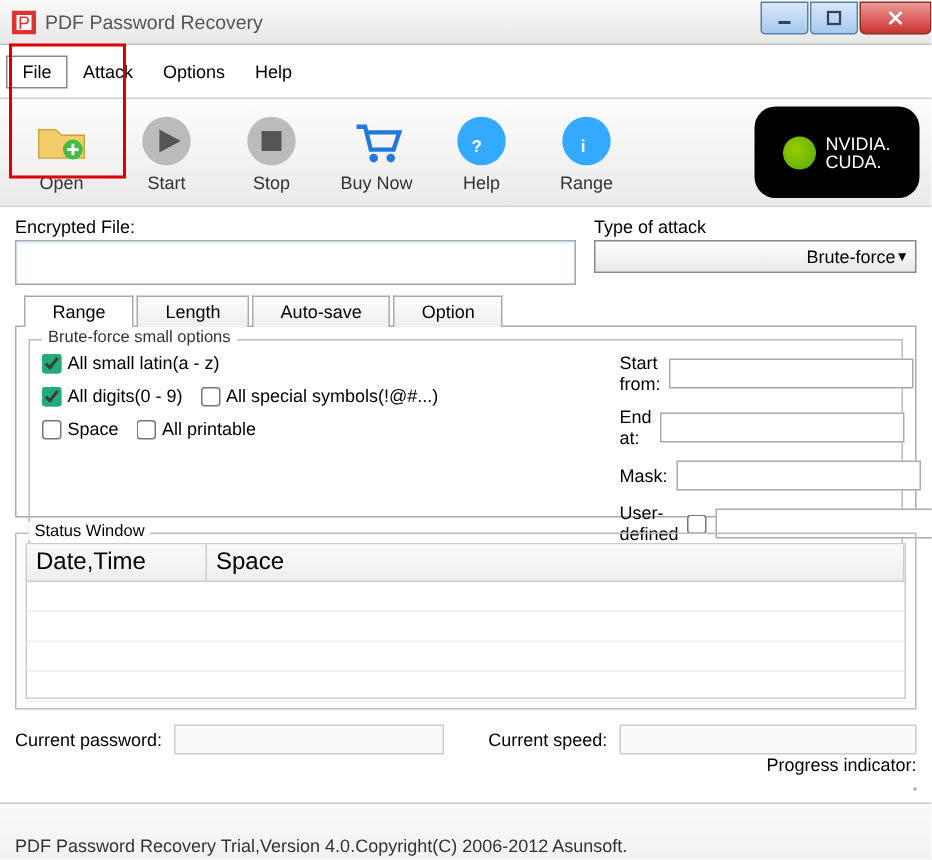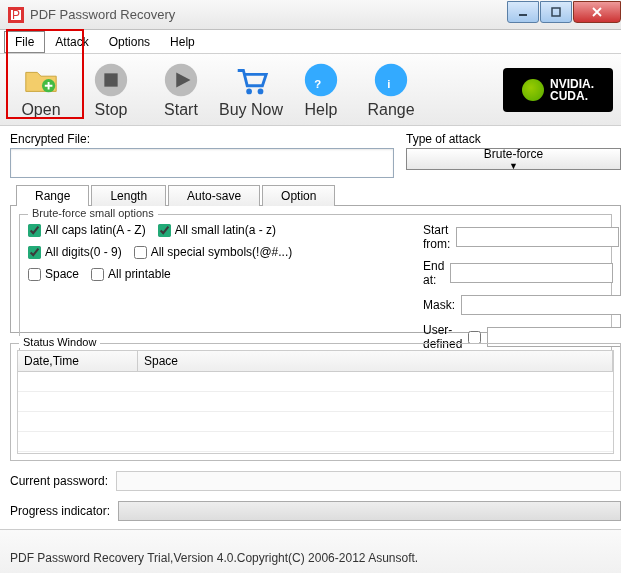--- a/index.html
+++ b/index.html
@@ -9,42 +9,42 @@
 .titlebar { height: 30px; background: linear-gradient(#f8f8f8,#e8e8e8); border-bottom: 1px solid #c0c0c0; display: flex; align-items: center; padding: 0 0 0 8px; }
 .titlebar .appicon { width:16px; height:16px; margin-right:6px; }
 .titlebar .title { flex: 1; color: #555; font-size: 13px; }
 .winbtns { display: flex; height: 22px; margin-top: -6px; }
 .winbtn { width: 32px; height: 22px; display: flex; align-items: center; justify-content: center; margin-left: 1px; }
 .winbtn.min, .winbtn.max { background: linear-gradient(#d7e8fb,#a6c9ee); border:1px solid #5a7fa6; border-radius: 0 0 3px 3px;}
 .winbtn.close { width: 48px; background: linear-gradient(#e99,#c33); border:1px solid #832; border-radius:0 0 4px 4px;}
 .winbtn svg { width:12px; height:12px; }
 
 
-.menubar { height: 24px; display:flex; align-items:center; padding: 0 4px; background:#fff; border-bottom:1px solid #d0d0d0; }
+.menubar { height: 36px; display:flex; align-items:center; padding: 0 4px; background:#fff; border-bottom:1px solid #d0d0d0; }
 .menuitem { padding: 3px 10px; }
 .menuitem.sel { background:#fff; border:1px solid #888; }
 .menuhighlight { position:absolute; top:29px; left:6px; width:78px; height:90px; border:2px solid #d00; pointer-events:none; }
 
 
 .toolbar { height: 72px; display:flex; align-items:center; padding: 4px 8px; gap:4px; border-bottom:1px solid #d0d0d0; background:linear-gradient(#fdfdfd,#eaeaea);}
 .tbbtn { width: 66px; height:64px; display:flex; flex-direction:column; align-items:center; justify-content:center; gap:2px; }
 .tbbtn .ico { width:38px; height:38px; display:flex; align-items:center; justify-content:center; }
-.tbbtn .lbl { font-size:16px; color:#333;}
-.cuda { margin-left:auto; width:110px; height:44px; background:#000; border-radius:4px; display:flex; align-items:center; justify-content:center; color:#fff; font-weight:bold; }
+.tbbtn .lbl { font-size:12px; color:#333;}
+.cuda { margin-left:auto; width:110px; height:61px; background:#000; border-radius:14px; display:flex; align-items:center; justify-content:center; color:#fff; font-weight:normal; }
 .cuda .eye { width:22px;height:22px;border-radius:50%;background:radial-gradient(circle at 40% 40%, #9c0,#5a0);margin-right:6px;}
 .cuda .txt { font-size:12px; line-height:1; }
 
 
-.content { padding:6px 0 0 10px; }
+.content { padding:6px 10px 0 10px; }
 .row1 { display:flex; gap:12px; margin-bottom:6px;}
 .col-left { flex:1; }
 .col-right { width:215px; }
 .field-label { font-size:12px; margin-bottom:2px; display:block;}
 .textinput { width:100%; height:30px; border:1px solid #9ab; background:#fff; padding:2px 4px; font-size:13px; box-shadow:inset 0 1px 2px rgba(0,0,0,.1);}
-.select { width:100%; height:22px; border:1px solid #888; background:linear-gradient(#fff,#e8e8e8); padding:0 4px; display:flex; align-items:center; justify-content:center;flex-direction:column;}
+.select { width:100%; height:22px; border:1px solid #888; background:linear-gradient(#fff,#e8e8e8); padding:0 4px; display:flex; align-items:center; justify-content:flex-end;}
 .select .arrow { font-size:9px; }
 
 
 .tabs { margin-top:6px; }
 .tabstrip { display:flex; gap:2px; margin-left:6px;}
 .tab { padding:3px 18px; border:1px solid #aaa; border-bottom:none; background:linear-gradient(#fdfdfd,#eee); position:relative; top:1px;}
 .tab.active { background:#fff; }
 .tabpanel { border:1px solid #aaa; padding:8px; height:128px; }
 
 .groupbox { border:1px solid #bbb; padding:8px; position:relative; }
@@ -59,31 +59,31 @@
 .fr { display:flex; align-items:center; gap:6px; }
 .fr label { width:72px; font-size:12px; }
 .fr input[type=text] { flex:1; height:20px; border:1px solid #aaa; padding:0 3px;}
 .fr input[type=checkbox]{width:13px;height:13px;}
 
 
 .status-group { margin-top:10px; border:1px solid #bbb; position:relative; padding:6px;}
 .status-group .legend { position:absolute; top:-8px; left:8px; background:#fff; padding:0 4px; font-size:11px;}
 .grid { border:1px solid #ccc; height:104px; background:#fff; }
 .grid-hdr { display:flex; background:linear-gradient(#fafafa,#eee); border-bottom:1px solid #ccc; }
-.grid-hdr .col { padding:3px 6px; border-right:1px solid #ccc; font-size:12px; }
+.grid-hdr .col { padding:3px 6px; border-right:1px solid #ccc; font-size:16px; }
 .grid-hdr .col:first-child { width:120px; }
 .grid-hdr .col:last-child { flex:1; }
 .grid-body { height:80px; }
 .grid-row { height:20px; border-bottom:1px solid #eee; }
 
 
 .botrow { display:flex; gap:30px; margin-top:10px; align-items:center;}
 .botrow .pair { display:flex; align-items:center; gap:8px; flex:1;}
 .botrow .pair input { flex:1; height:20px; border:1px solid #ccc; background:#fafafa;}
-.progrow { display:flex; align-items:center; gap:8px; margin-top:10px;}
+.progrow { display:flex; align-items:flex-end; gap:8px; flex-direction:column;}
 .progrow .bar { flex:1; height:20px; border:1px solid #aaa; background:linear-gradient(#eee,#ddd);}
 
 .footer { margin-top:8px; padding:21px 10px; font-size:11px; color:#333; border-top:1px solid #ccc; background:linear-gradient(#fafafa,#eee);}
 
 </style>
 </head>
 <body>
 
 <div class="titlebar">
   <span class="appicon">
@@ -130,33 +130,33 @@
           <circle cx="28" cy="26" r="7" fill="#4b4"></circle>
           <path d="M28 22 L28 30 M24 26 L32 26" stroke="#fff" stroke-width="2"></path>
         </svg>
     </div>
     <span class="lbl">Open</span>
   </div>
   <div class="tbbtn">
     <div class="ico">
         <svg viewBox="0 0 40 40">
           <circle cx="20" cy="20" r="17" fill="#bbb"></circle>
+          <path d="M15 12 L30 20 L15 28 Z" fill="#555"></path>
+        </svg>
+      </div>
+    <span class="lbl">Start</span>
+  </div>
+  <div class="tbbtn">
+    <div class="ico">
+        <svg viewBox="0 0 40 40">
+          <circle cx="20" cy="20" r="17" fill="#bbb"></circle>
           <rect x="13" y="13" width="14" height="14" fill="#555"></rect>
         </svg>
       </div>
     <span class="lbl">Stop</span>
-  </div>
-  <div class="tbbtn">
-    <div class="ico">
-        <svg viewBox="0 0 40 40">
-          <circle cx="20" cy="20" r="17" fill="#bbb"></circle>
-          <path d="M15 12 L30 20 L15 28 Z" fill="#555"></path>
-        </svg>
-      </div>
-    <span class="lbl">Start</span>
   </div>
   <div class="tbbtn">
     <div class="ico">
         <svg viewBox="0 0 40 40">
           <path d="M6 10 L12 10 L16 26 L32 26 L36 14 L14 14" fill="none" stroke="#27d" stroke-width="3"></path>
           <circle cx="18" cy="32" r="3" fill="#27d"></circle>
           <circle cx="30" cy="32" r="3" fill="#27d"></circle>
         </svg>
       </div>
     <span class="lbl">Buy Now</span>
@@ -207,24 +207,20 @@
       <div class="tab">Length</div>
       <div class="tab">Auto-save</div>
       <div class="tab">Option</div>
     </div>
     <div class="tabpanel">
       <div class="groupbox">
         <span class="legend">Brute-force small options</span>
         <div class="bf-content">
           <div class="bf-left">
             <div class="chkrow">
-              <label class="chk">
-                  <input type="checkbox" checked="" style="">
-                  <span>All caps latin(A - Z)</span>
-                </label>
               <label class="chk">
                   <input type="checkbox" checked="" style="">
                   <span>All small latin(a - z)</span>
                 </label>
             </div>
             <div class="chkrow">
               <label class="chk">
                   <input type="checkbox" checked="" style="">
                   <span>All digits(0 - 9)</span>
                 </label>
@@ -282,20 +278,24 @@
         <div class="grid-row"></div>
       </div>
     </div>
   </div>
 
   <div class="botrow">
     <div class="pair">
         <span>Current password:</span>
         <input type="text" readonly="" value="" style="">
       </div>
+    <div class="pair">
+        <span>Current speed:</span>
+        <input type="text" readonly="" value="" style="">
+      </div>
   </div>
   <div class="progrow">
     <span>Progress indicator:</span>
     <div class="bar"></div>
   </div>
 </div>
 
 <div class="footer">
   <span>PDF Password Recovery Trial,Version 4.0.Copyright(C) 2006-2012 Asunsoft.</span>
 </div>

